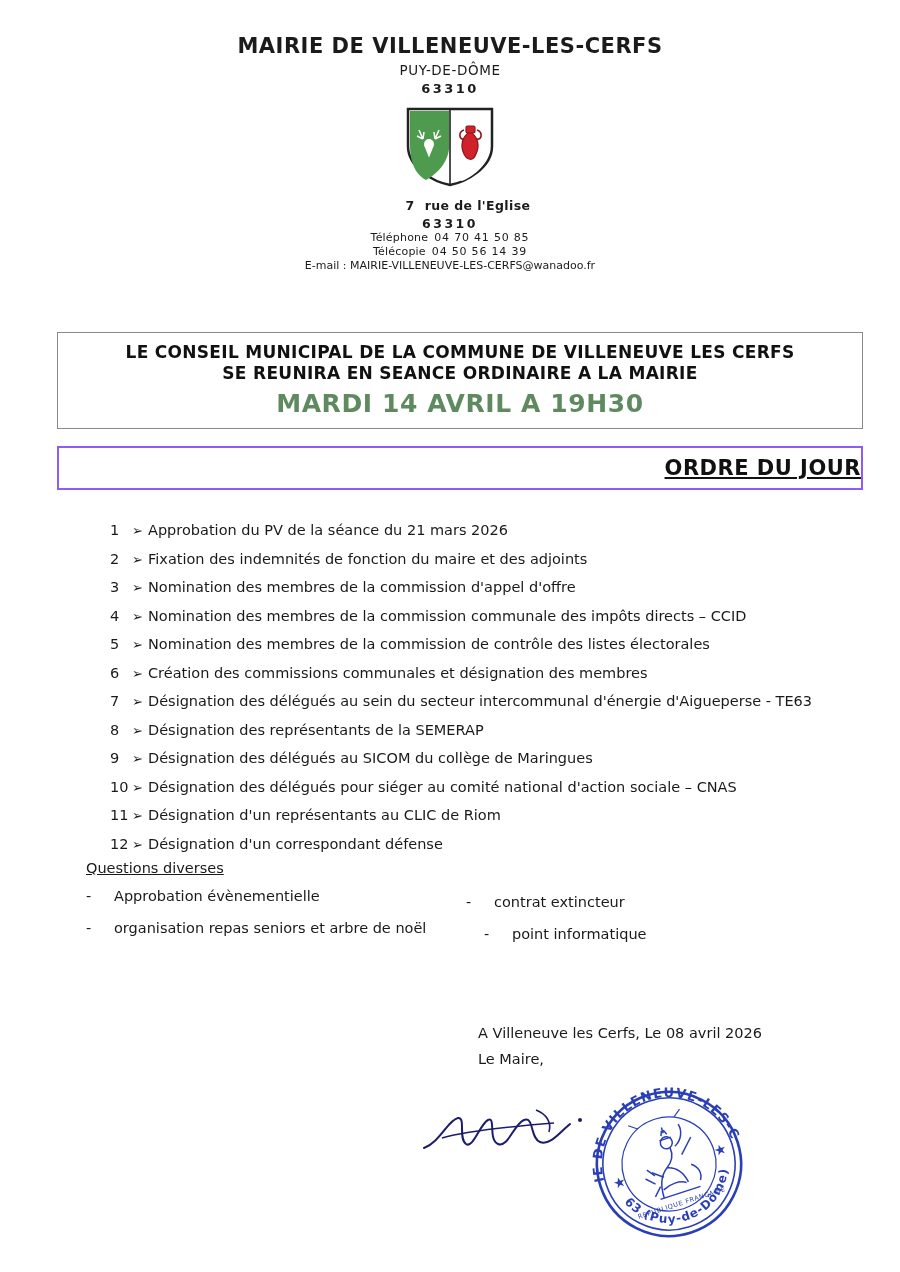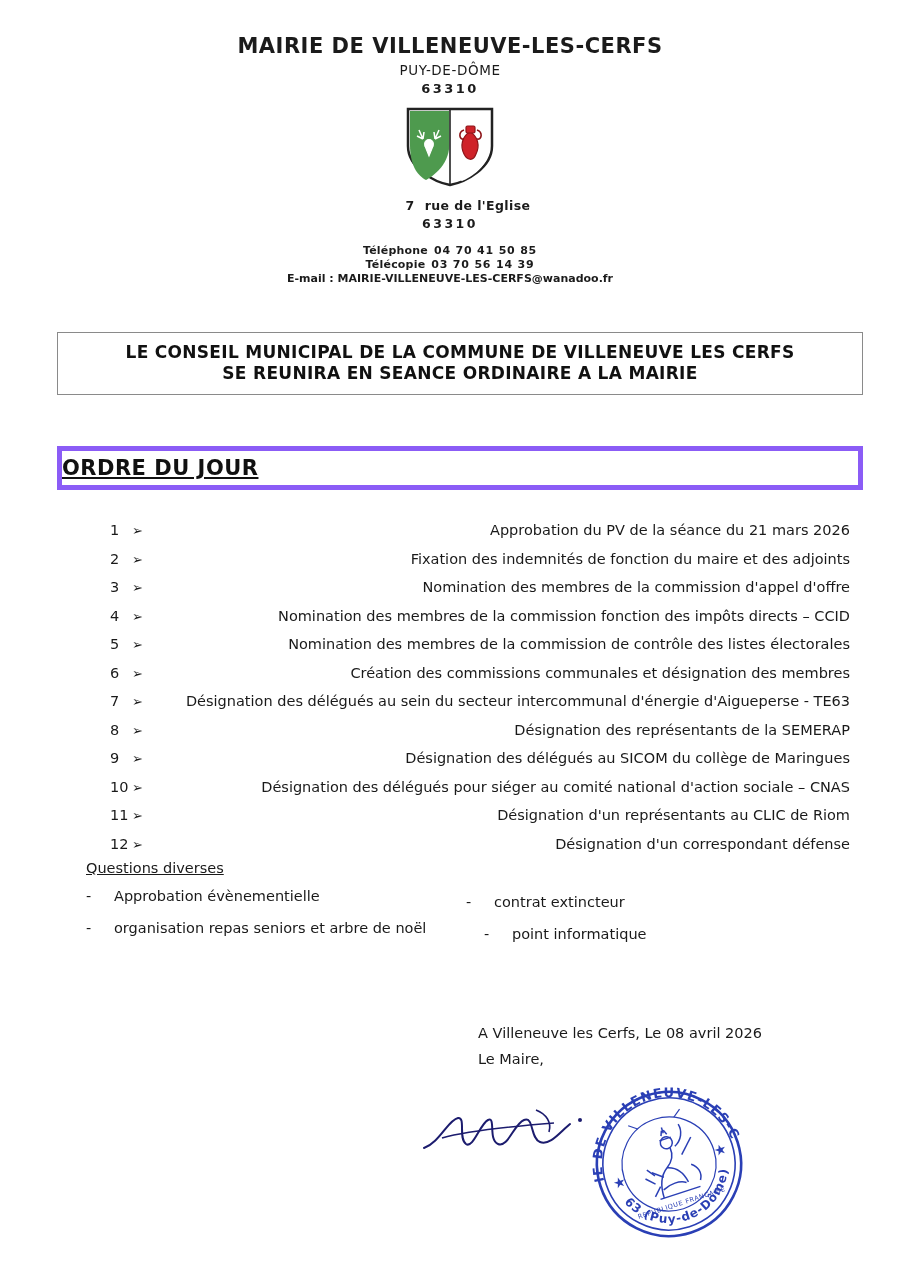--- a/index.html
+++ b/index.html
@@ -68,23 +68,22 @@
     margin-right: 10px;
   }
   .postcode-bottom {
     font-weight: bold;
     font-size: 12.5px;
     letter-spacing: 2.5px;
     margin-top: 3px;
     color: #1b1b1b;
   }
   .contact {
-    margin-top: 13px;
     font-size: 11px;
-    font-weight: bold;
+    font-weight: normal;
     line-height: 14px;
     color: #1b1b1b;
   }
   .contact .lab {
     letter-spacing: 0.2px;
   }
   .contact .val {
     letter-spacing: 0.8px;
     margin-left: 6px;
   }
@@ -115,25 +114,25 @@
     color: #5f8a5f;
   }
 
   
   .odj-box {
     position: absolute;
     left: 57px;
     top: 446px;
     width: 806px;
     height: 44px;
-    border: 5px solid #8b5cf6;
+    border: 2px solid #8b5cf6;
     box-sizing: border-box;
     display: flex;
     align-items: center;
-    justify-content: flex-start;
+    justify-content: flex-end;
   }
   .odj-title {
     font-weight: bold;
     font-size: 21px;
     letter-spacing: 0.5px;
     text-decoration: underline;
     color: #111;
   }
 
   
@@ -155,21 +154,20 @@
     width: 22px;
     text-align: left;
     flex: 0 0 22px;
   }
   .agenda-arrow {
     flex: 0 0 16px;
     font-size: 13px;
   }
   .agenda-text {
     flex: 1 1 auto;
-    text-align: right;
   }
 
   
   .qd {
     position: absolute;
     left: 86px;
     top: 860px;
     width: 760px;
   }
   .qd-title {
@@ -276,29 +274,30 @@
     <div class="address-line">
       <span class="num">7</span><span>rue de l'Eglise</span>
     </div>
     <div class="postcode-bottom">63310</div>
 
     <div class="contact">
       <div>
         <span class="lab">Téléphone</span><span class="val">04 70 41 50 85</span>
       </div>
       <div>
-        <span class="lab">Télécopie</span><span class="val">03 70 56 14 39</span>
+        <span class="lab">Télécopie</span><span class="val">04 50 56 14 39</span>
       </div>
       <div>E-mail : MAIRIE-VILLENEUVE-LES-CERFS@wanadoo.fr</div>
     </div>
   </div>
 
   <div class="ann-box">
     <div class="ann-l1">LE CONSEIL MUNICIPAL DE LA COMMUNE DE VILLENEUVE LES CERFS</div>
     <div class="ann-l2">SE REUNIRA EN SEANCE ORDINAIRE A LA MAIRIE</div>
+    <div class="ann-date">MARDI 14 AVRIL A 19H30</div>
   </div>
 
   <div class="odj-box">
     <div class="odj-title">ORDRE DU JOUR</div>
   </div>
 
   <div class="agenda">
     <div class="agenda-item">
       <span class="agenda-num">1</span>
       <span class="agenda-arrow">➢</span>
@@ -310,21 +309,21 @@
       <span class="agenda-text">Fixation des indemnités de fonction du maire et des adjoints</span>
     </div>
     <div class="agenda-item">
       <span class="agenda-num">3</span>
       <span class="agenda-arrow">➢</span>
       <span class="agenda-text">Nomination des membres de la commission d'appel d'offre</span>
     </div>
     <div class="agenda-item">
       <span class="agenda-num">4</span>
       <span class="agenda-arrow">➢</span>
-      <span class="agenda-text">Nomination des membres de la commission fonction des impôts directs – CCID</span>
+      <span class="agenda-text">Nomination des membres de la commission communale des impôts directs – CCID</span>
     </div>
     <div class="agenda-item">
       <span class="agenda-num">5</span>
       <span class="agenda-arrow">➢</span>
       <span class="agenda-text">Nomination des membres de la commission de contrôle des listes électorales</span>
     </div>
     <div class="agenda-item">
       <span class="agenda-num">6</span>
       <span class="agenda-arrow">➢</span>
       <span class="agenda-text">Création des commissions communales et désignation des membres</span>

